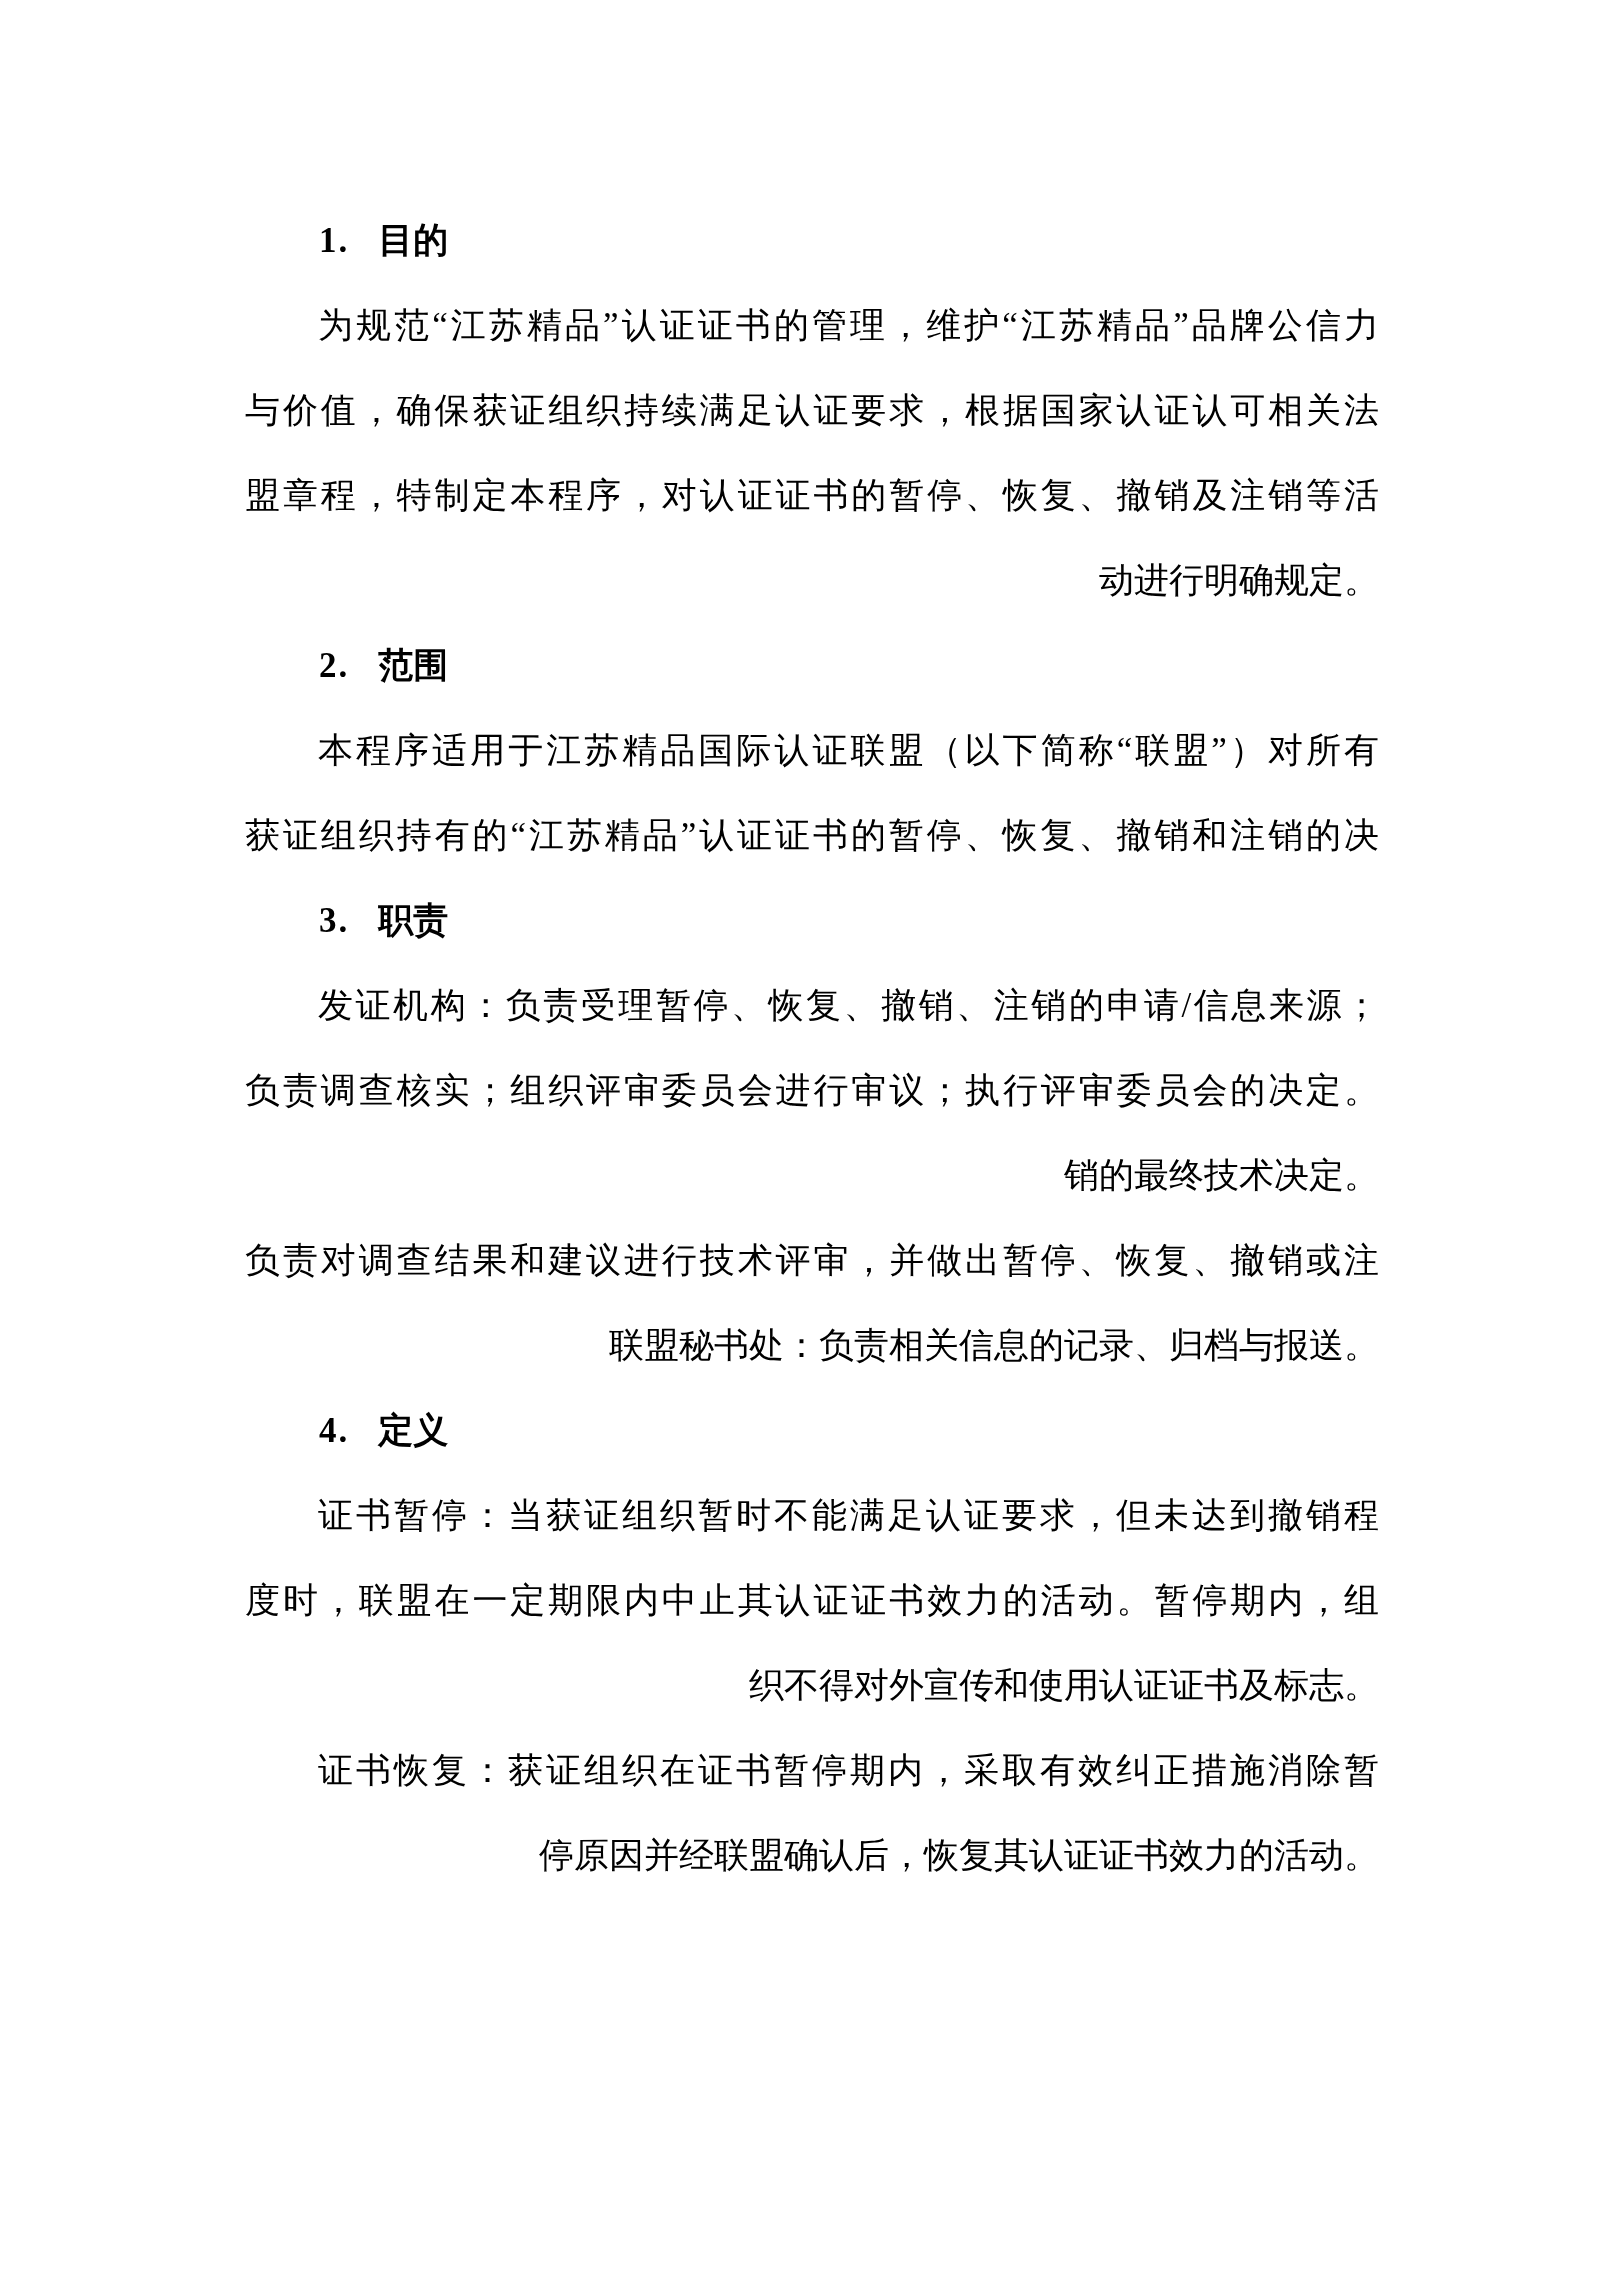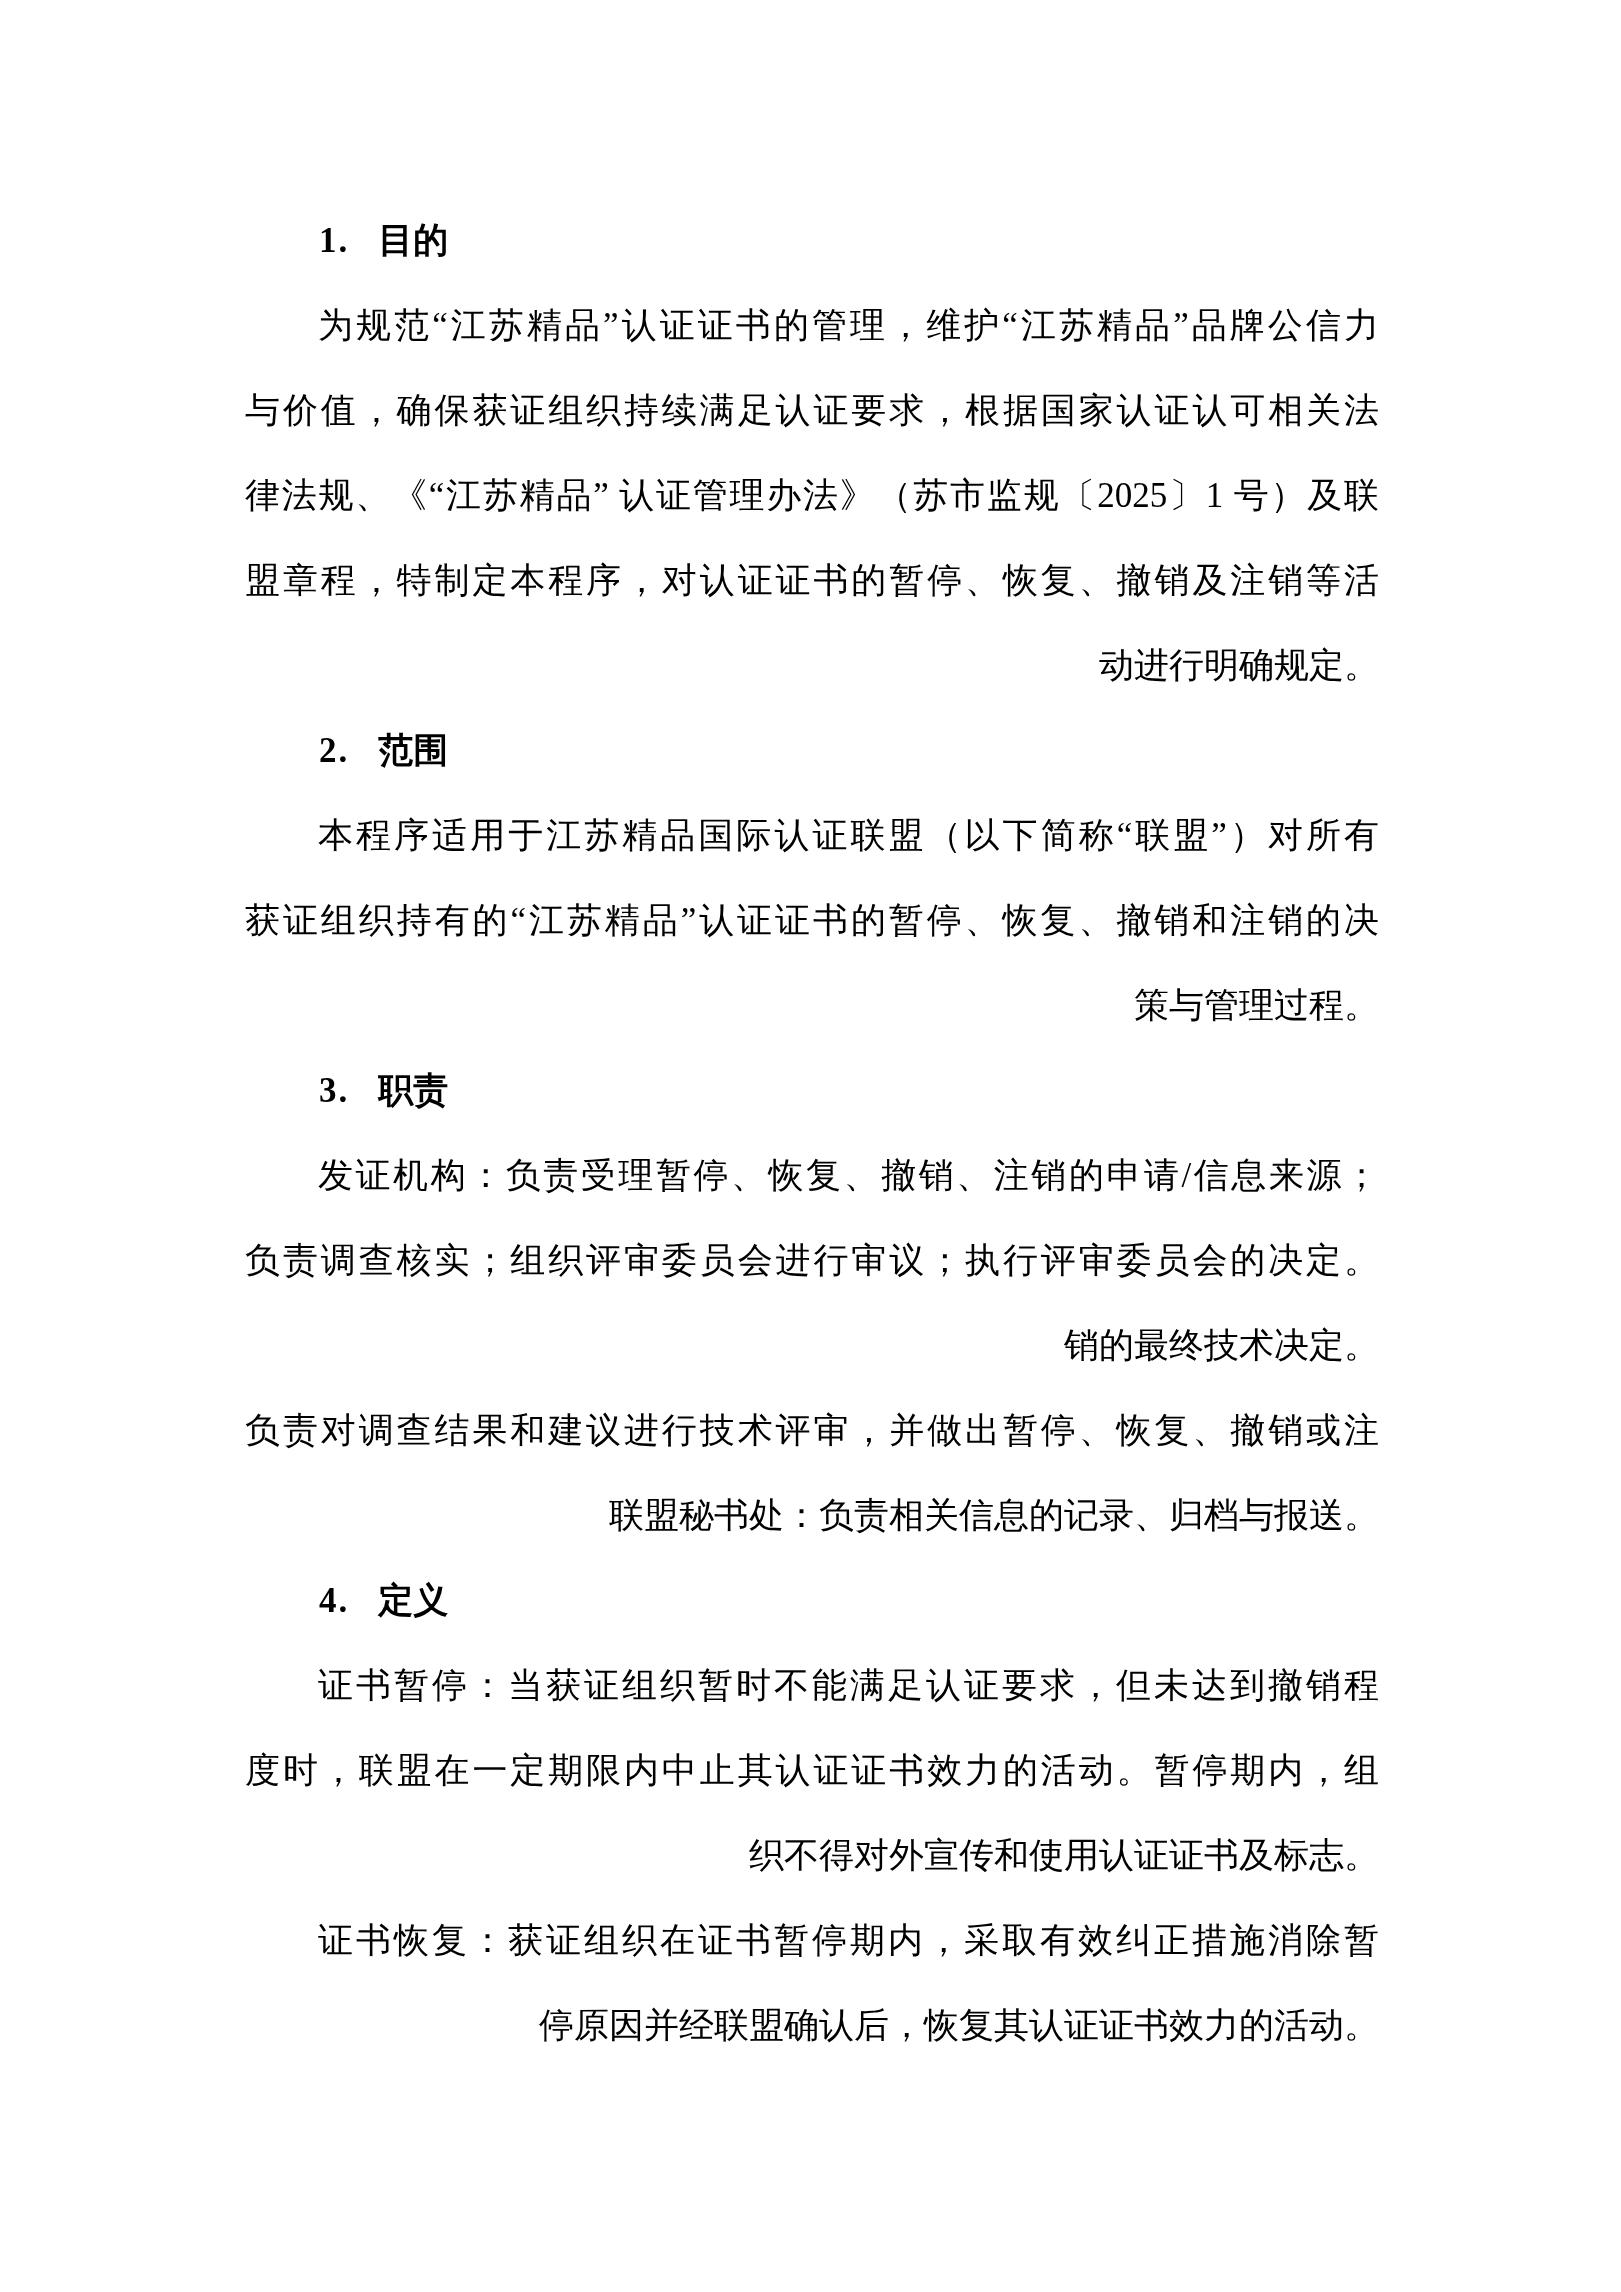--- a/index.html
+++ b/index.html
@@ -54,27 +54,25 @@
   }
 </style>
 </head>
 <body>
 
 <div class="page">
   <div class="doc">
       <div class="heading"><span class="h-num">1.</span><span class="h-title">目的</span></div>
       <div class="line just indent"><span>为规范“江苏精品”认证证书的管理，维护“江苏精品”品牌公信力</span></div>
       <div class="line just"><span>与价值，确保获证组织持续满足认证要求，根据国家认证认可相关法</span></div>
-      <div class="line just"><span>律法规、《“江苏精品” 认证管理办法》（苏市监规〔2025〕1 号）及联</span></div>
       <div class="line just"><span>盟章程，特制定本程序，对认证证书的暂停、恢复、撤销及注销等活</span></div>
       <div class="line last"><span>动进行明确规定。</span></div>
       <div class="heading"><span class="h-num">2.</span><span class="h-title">范围</span></div>
       <div class="line just indent"><span>本程序适用于江苏精品国际认证联盟（以下简称“联盟”）对所有</span></div>
       <div class="line just"><span>获证组织持有的“江苏精品”认证证书的暂停、恢复、撤销和注销的决</span></div>
-      <div class="line last"><span>策与管理过程。</span></div>
       <div class="heading"><span class="h-num">3.</span><span class="h-title">职责</span></div>
       <div class="line just indent"><span class="b">发证机构：</span><span>负责受理暂停、恢复、撤销、注销的申请/信息来源；</span></div>
       <div class="line just"><span>负责调查核实；组织评审委员会进行审议；执行评审委员会的决定。</span></div>
       <div class="line last"><span>销的最终技术决定。</span></div>
       <div class="line just"><span>负责对调查结果和建议进行技术评审，并做出暂停、恢复、撤销或注</span></div>
       <div class="line last indent"><span class="b">联盟秘书处：</span><span>负责相关信息的记录、归档与报送。</span></div>
       <div class="heading"><span class="h-num">4.</span><span class="h-title">定义</span></div>
       <div class="line just indent"><span class="b">证书暂停：</span><span>当获证组织暂时不能满足认证要求，但未达到撤销程</span></div>
       <div class="line just"><span>度时，联盟在一定期限内中止其认证证书效力的活动。暂停期内，组</span></div>
       <div class="line last"><span>织不得对外宣传和使用认证证书及标志。</span></div>

